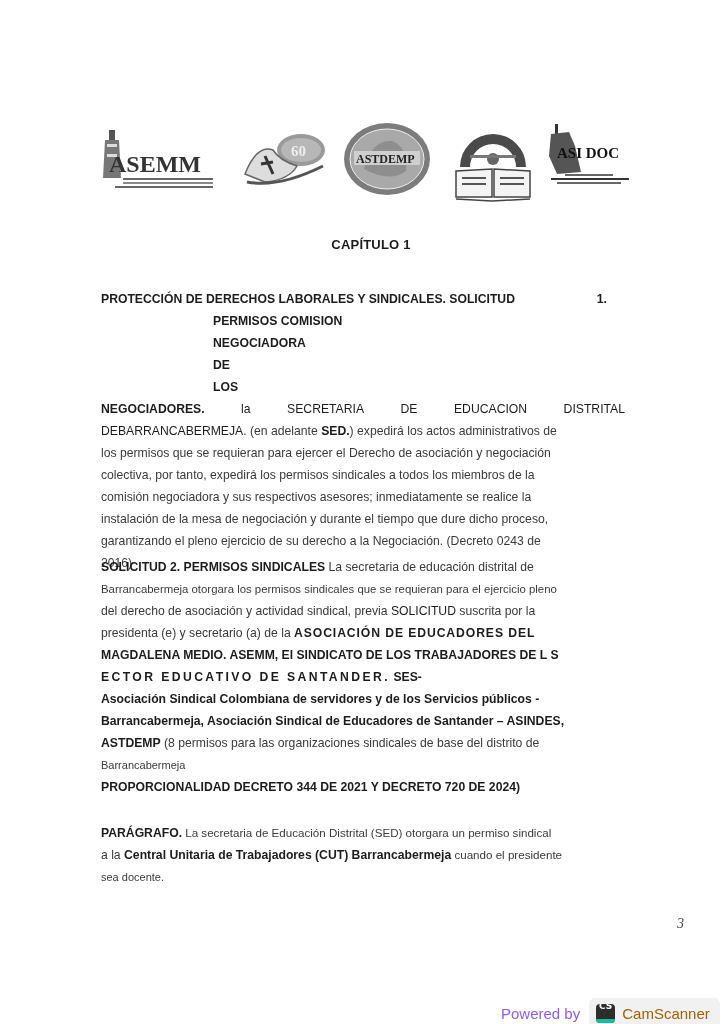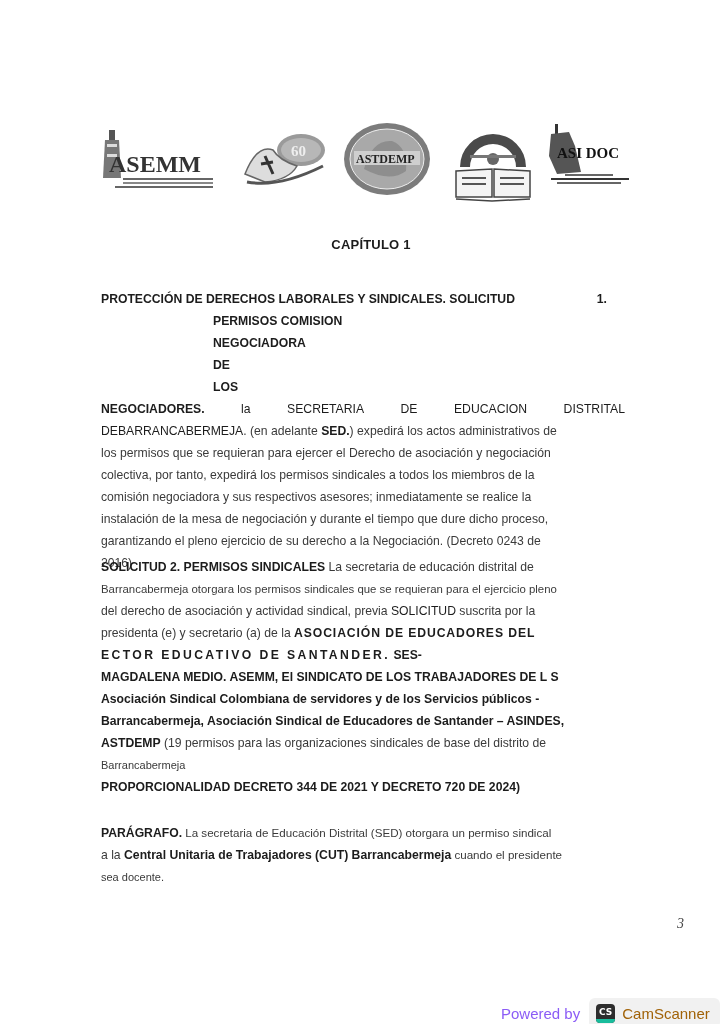--- a/index.html
+++ b/index.html
@@ -32,21 +32,21 @@
     .indent { padding-left: 112px; flex-direction: column; }
 
     .pageno { position: absolute; left: 668px; top: 900px; font-family: "Liberation Serif", serif;
       font-style: italic; font-size: 14px; color: #444; }
 
     
     .cs-footer { position: absolute; left: 492px; top: 982px; height: 30px; display: flex; align-items: center; }
     .powered { font-size: 15px; color: #8b5cf6; margin-right: 9px; }
     .cs-pill { display: flex; align-items: center; background: #f1f1f1; border-radius: 6px; padding: 3px 10px 3px 7px; height: 24px; }
     .cs-logo { width: 19px; height: 19px; border-radius: 4px; background: #2d2d2d; position: relative; margin-right: 7px;
-      display: flex; align-items: center; justify-content: center; overflow: hidden; }
+      display: flex; justify-content: center; overflow: hidden; }
     .cs-logo span { color: #ffffff; font-size: 9px; font-weight: bold; font-family: "DejaVu Sans", sans-serif; margin-top: -3px; }
     .cs-logo i { position: absolute; left: 0; bottom: 0; width: 100%; height: 4px; background: #19bc9c; }
     .cs-name { font-size: 15px; color: #a16207; }
   </style>
 </head>
 <body>
 
 <div class="page">
   <div class="edge"></div>
 
@@ -127,25 +127,25 @@
     <span class="line light">instalación de la mesa de negociación y durante el tiempo que dure dicho proceso,</span>
     <span class="line light">garantizando el pleno ejercicio de su derecho a la Negociación. (Decreto 0243 de</span>
     <span class="line light">2016)</span>
   </div>
 
   <div class="para" style="top: 540px;">
     <span class="line"><span class="b">SOLICITUD 2. PERMISOS SINDICALES</span><span class="light"> La secretaria de educación distrital de</span></span>
     <span class="line light" style="font-size: 11.4px;">Barrancabermeja otorgara los permisos sindicales que se requieran para el ejercicio pleno</span>
     <span class="line light"><span>del derecho de asociación y actividad sindical, previa </span><span style="color:#1c1c1c;">SOLICITUD</span><span> suscrita por la</span></span>
     <span class="line"><span class="light">presidenta (e) y secretario (a) de la </span><span class="b" style="letter-spacing: 0.9px;">ASOCIACIÓN DE EDUCADORES DEL</span></span>
+    <span class="line b">MAGDALENA MEDIO. ASEMM, El SINDICATO DE LOS TRABAJADORES DE L S</span>
     <span class="line b"><span class="sp">ECTOR EDUCATIVO DE SANTANDER.</span><span> SES-</span></span>
-    <span class="line b">MAGDALENA MEDIO. ASEMM, El SINDICATO DE LOS TRABAJADORES DE L S</span>
     <span class="line b">Asociación Sindical Colombiana de servidores y de los Servicios públicos -</span>
     <span class="line b">Barrancabermeja, Asociación Sindical de Educadores de Santander – ASINDES,</span>
-    <span class="line"><span class="b">ASTDEMP</span><span class="light"> (19 permisos para las organizaciones sindicales de base del distrito de</span></span>
+    <span class="line"><span class="b">ASTDEMP</span><span class="light"> (8 permisos para las organizaciones sindicales de base del distrito de</span></span>
     <span class="line light" style="font-size: 11px;">Barrancabermeja</span>
     <span class="line b">PROPORCIONALIDAD DECRETO 344 DE 2021 Y DECRETO 720 DE 2024)</span>
   </div>
 
   <div class="para" style="top: 806px;">
     <span class="line"><span class="b">PARÁGRAFO.</span><span class="light" style="font-size: 11.6px;"> La secretaria de Educación Distrital (SED) otorgara un permiso sindical</span></span>
     <span class="line"><span class="light">a la </span><span class="b">Central Unitaria de Trabajadores (CUT) Barrancabermeja</span><span class="light" style="font-size: 11.6px;"> cuando el presidente</span></span>
     <span class="line light" style="font-size: 11px;">sea docente.</span>
   </div>
 

